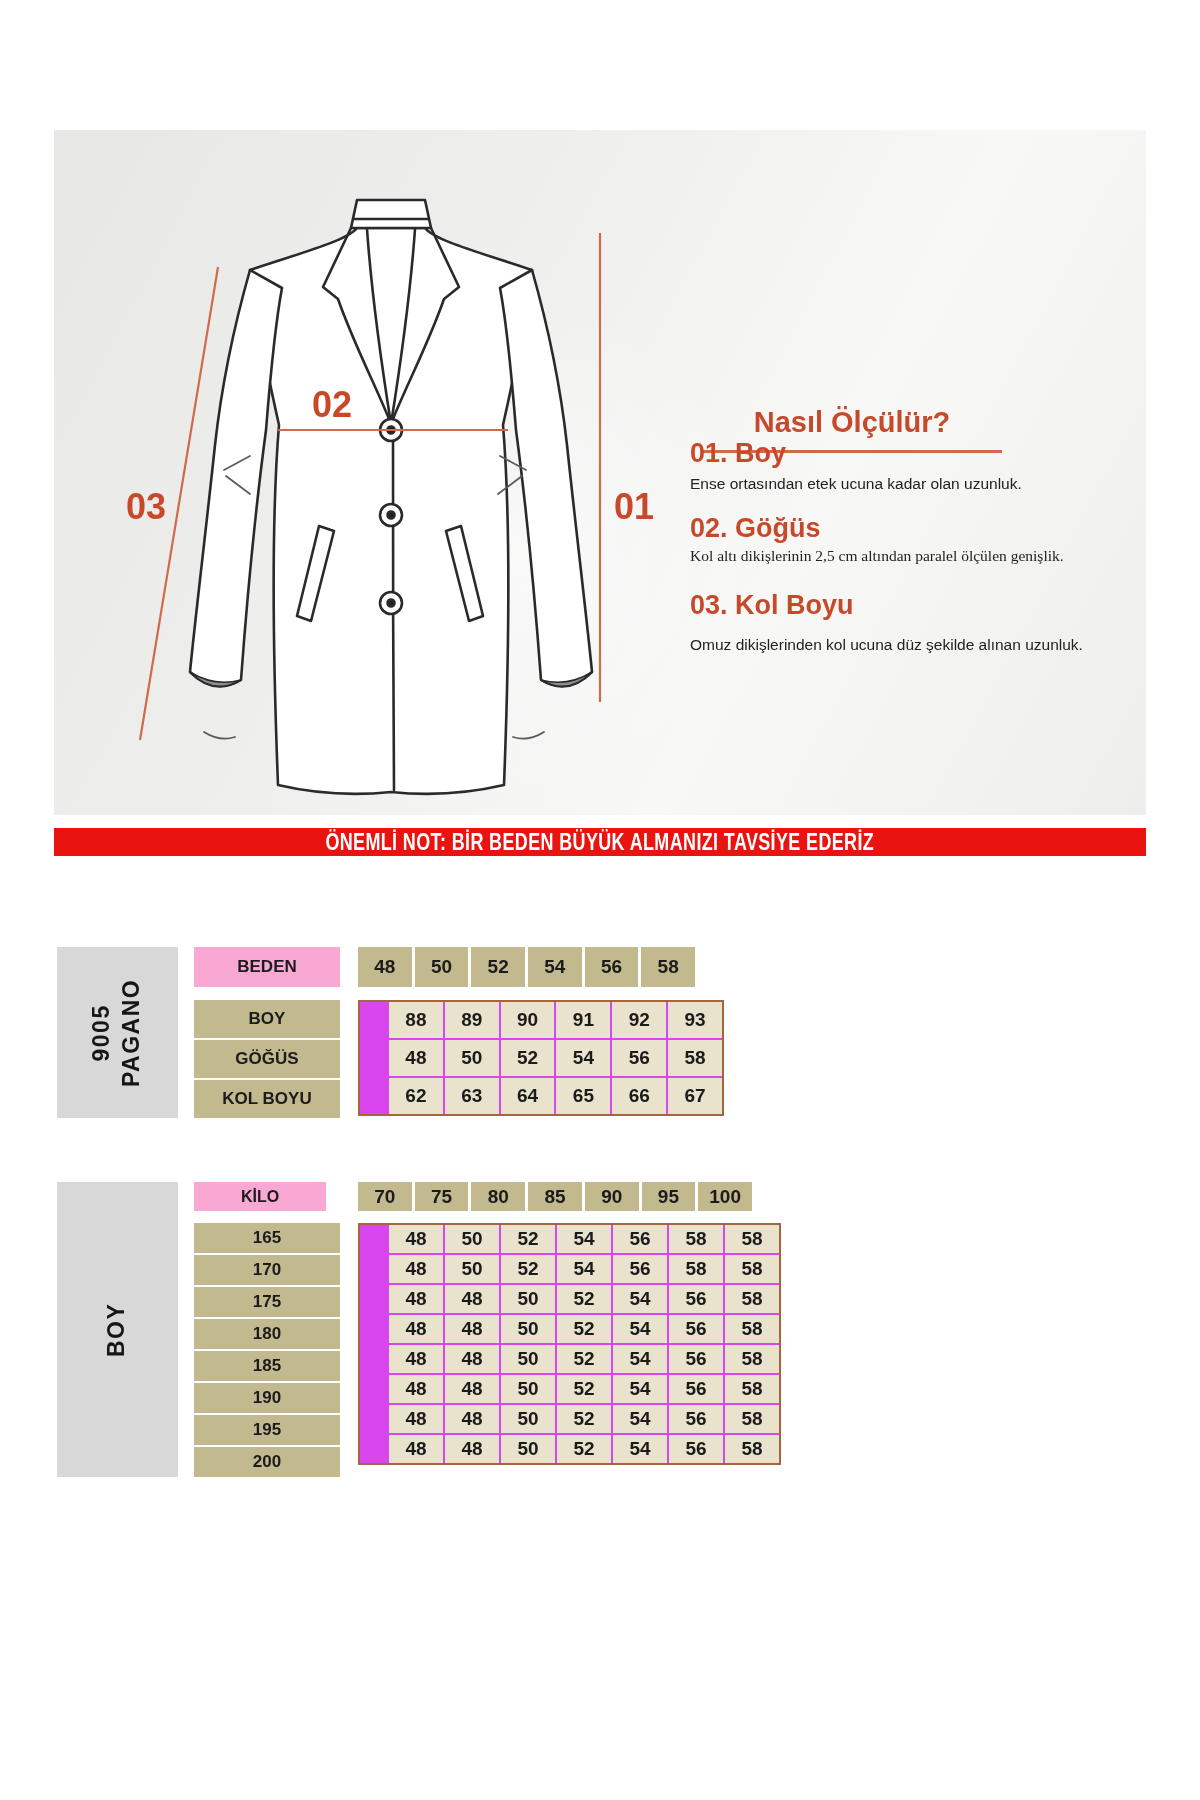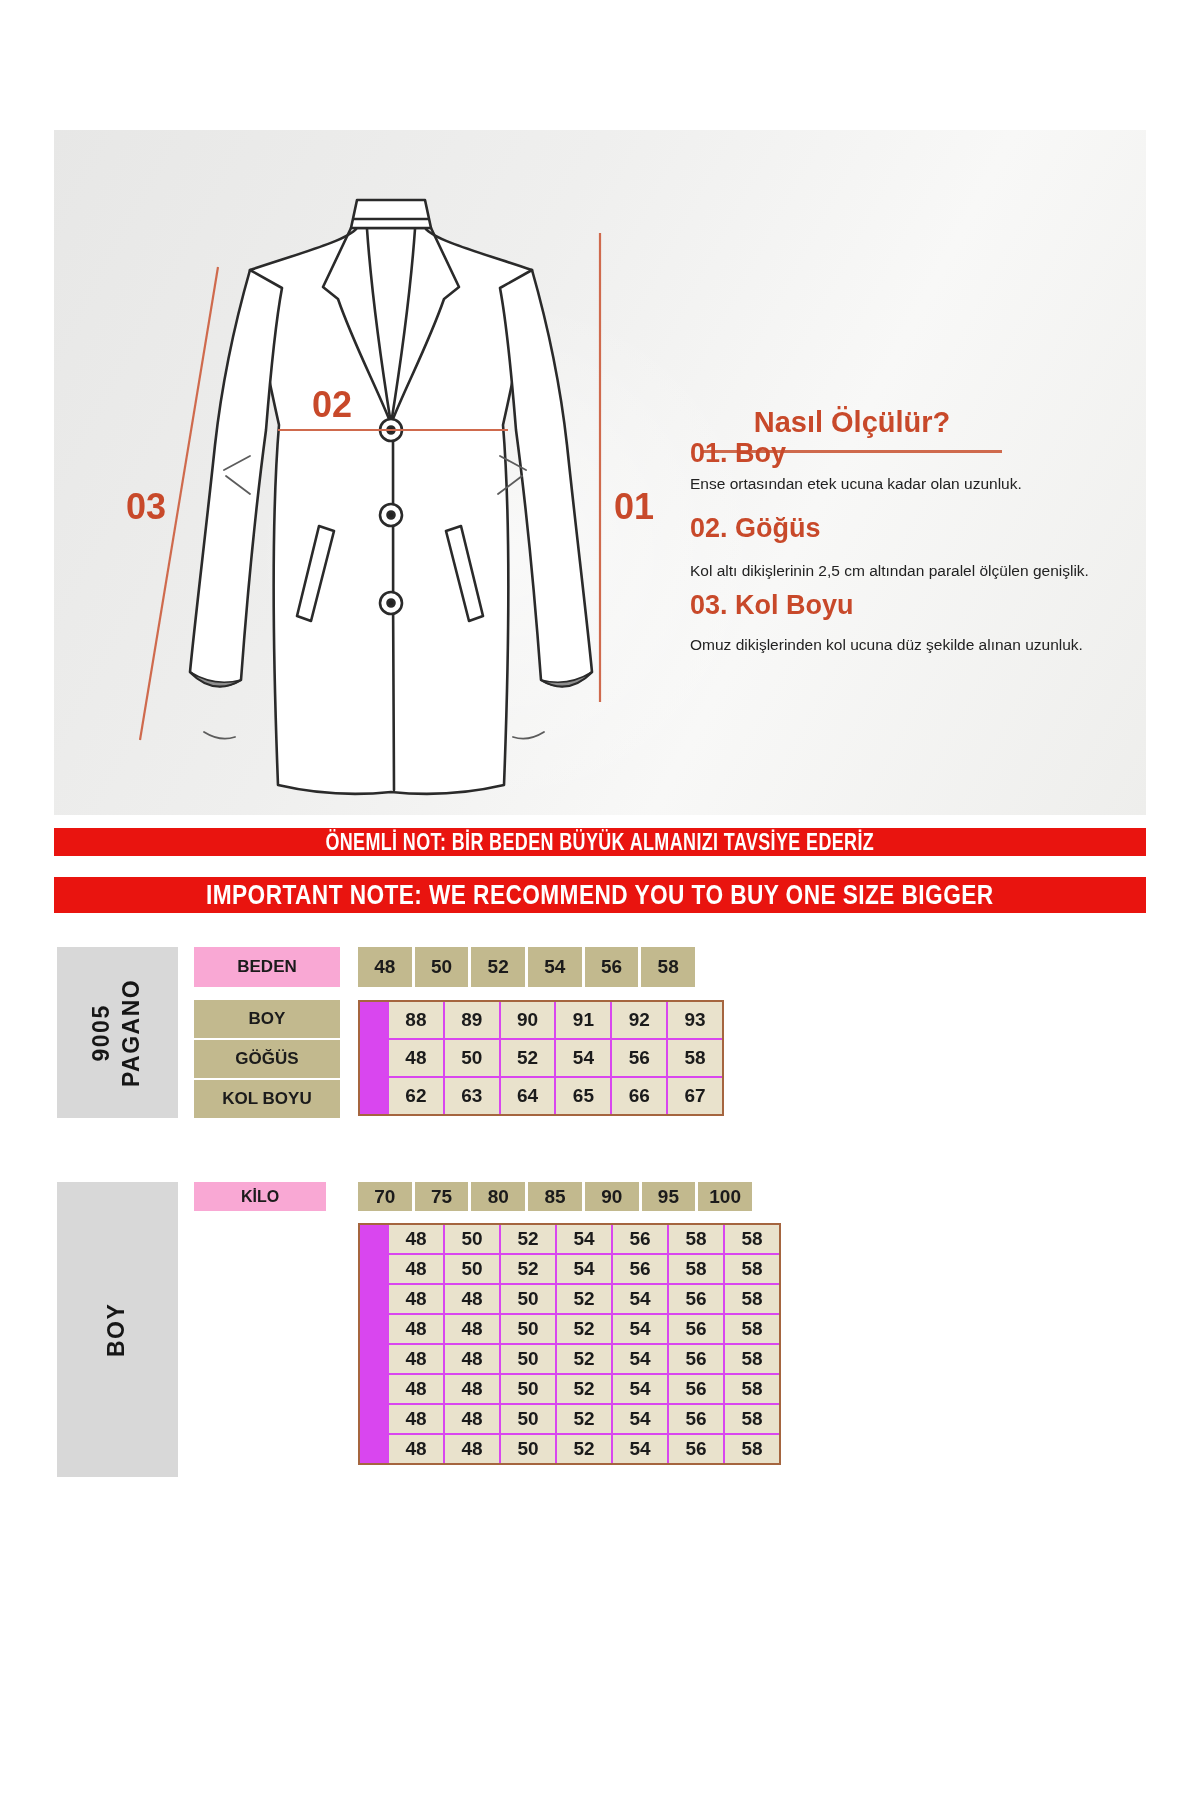--- a/index.html
+++ b/index.html
@@ -123,34 +123,31 @@
     <div class="abs mg-head" style="left:636px;top:308px;">
       <span>01.</span>
       <span>Boy</span>
     </div>
     <div class="abs mg-desc" style="left:636px;top:345px;">Ense ortasından etek ucuna kadar olan uzunluk.</div>
 
     <div class="abs mg-head" style="left:636px;top:383px;text-align:right;">
       <span>02.</span>
       <span>Göğüs</span>
     </div>
-    <div class="abs mg-desc" style="left:636px;top:432px;">Kol altı dikişlerinin 2,5 cm altından paralel ölçülen genişlik.</div>
+    <div class="abs mg-desc" style="left:636px;top:417px;font-family:Liberation Serif, serif;">Kol altı dikişlerinin 2,5 cm altından paralel ölçülen genişlik.</div>
 
     <div class="abs mg-head" style="left:636px;top:460px;">
       <span>03.</span>
       <span>Kol Boyu</span>
     </div>
     <div class="abs mg-desc" style="left:636px;top:506px;">Omuz dikişlerinden kol ucuna düz şekilde alınan uzunluk.</div>
   </div>
 
   <div class="abs banner banner-tr">
     <span class="btxt">ÖNEMLİ NOT: BİR BEDEN BÜYÜK ALMANIZI TAVSİYE EDERİZ</span>
-  </div>
-  <div class="abs banner banner-en">
-    <span class="btxt">IMPORTANT NOTE: WE RECOMMEND YOU TO BUY ONE SIZE BIGGER</span>
   </div>
 
   <div class="abs sidebox" style="left:57px;top:947px;width:121px;height:171px;">
     <div class="vtext">
         <div>9005</div>
         <div>PAGANO</div>
       </div>
   </div>
 
   <div class="abs tan" style="left:194px;top:947px;width:146px;height:40px;font-size:17px;">BEDEN</div>
@@ -200,20 +197,30 @@
   <div class="abs hdrrow" style="left:358px;top:1182px;width:394px;height:29px;grid-template-columns:repeat(7,1fr);">
       <div class="cell">70</div>
       <div class="cell">75</div>
       <div class="cell">80</div>
       <div class="cell">85</div>
       <div class="cell">90</div>
       <div class="cell">95</div>
       <div class="cell">100</div>
     </div>
 
+  <div class="abs lblcol" style="left:194px;top:1223px;width:146px;grid-auto-rows:30px;">
+      <div class="cell">165</div>
+      <div class="cell">170</div>
+      <div class="cell">175</div>
+      <div class="cell">180</div>
+      <div class="cell">185</div>
+      <div class="cell">190</div>
+      <div class="cell">195</div>
+      <div class="cell">200</div>
+    </div>
 
   <div class="abs bodygrid" style="left:358px;top:1223px;width:390px;grid-template-columns:repeat(7,1fr);grid-auto-rows:28px;">
       <div class="cell">48</div>
       <div class="cell">50</div>
       <div class="cell">52</div>
       <div class="cell">54</div>
       <div class="cell">56</div>
       <div class="cell">58</div>
       <div class="cell">58</div>
       <div class="cell">48</div>

